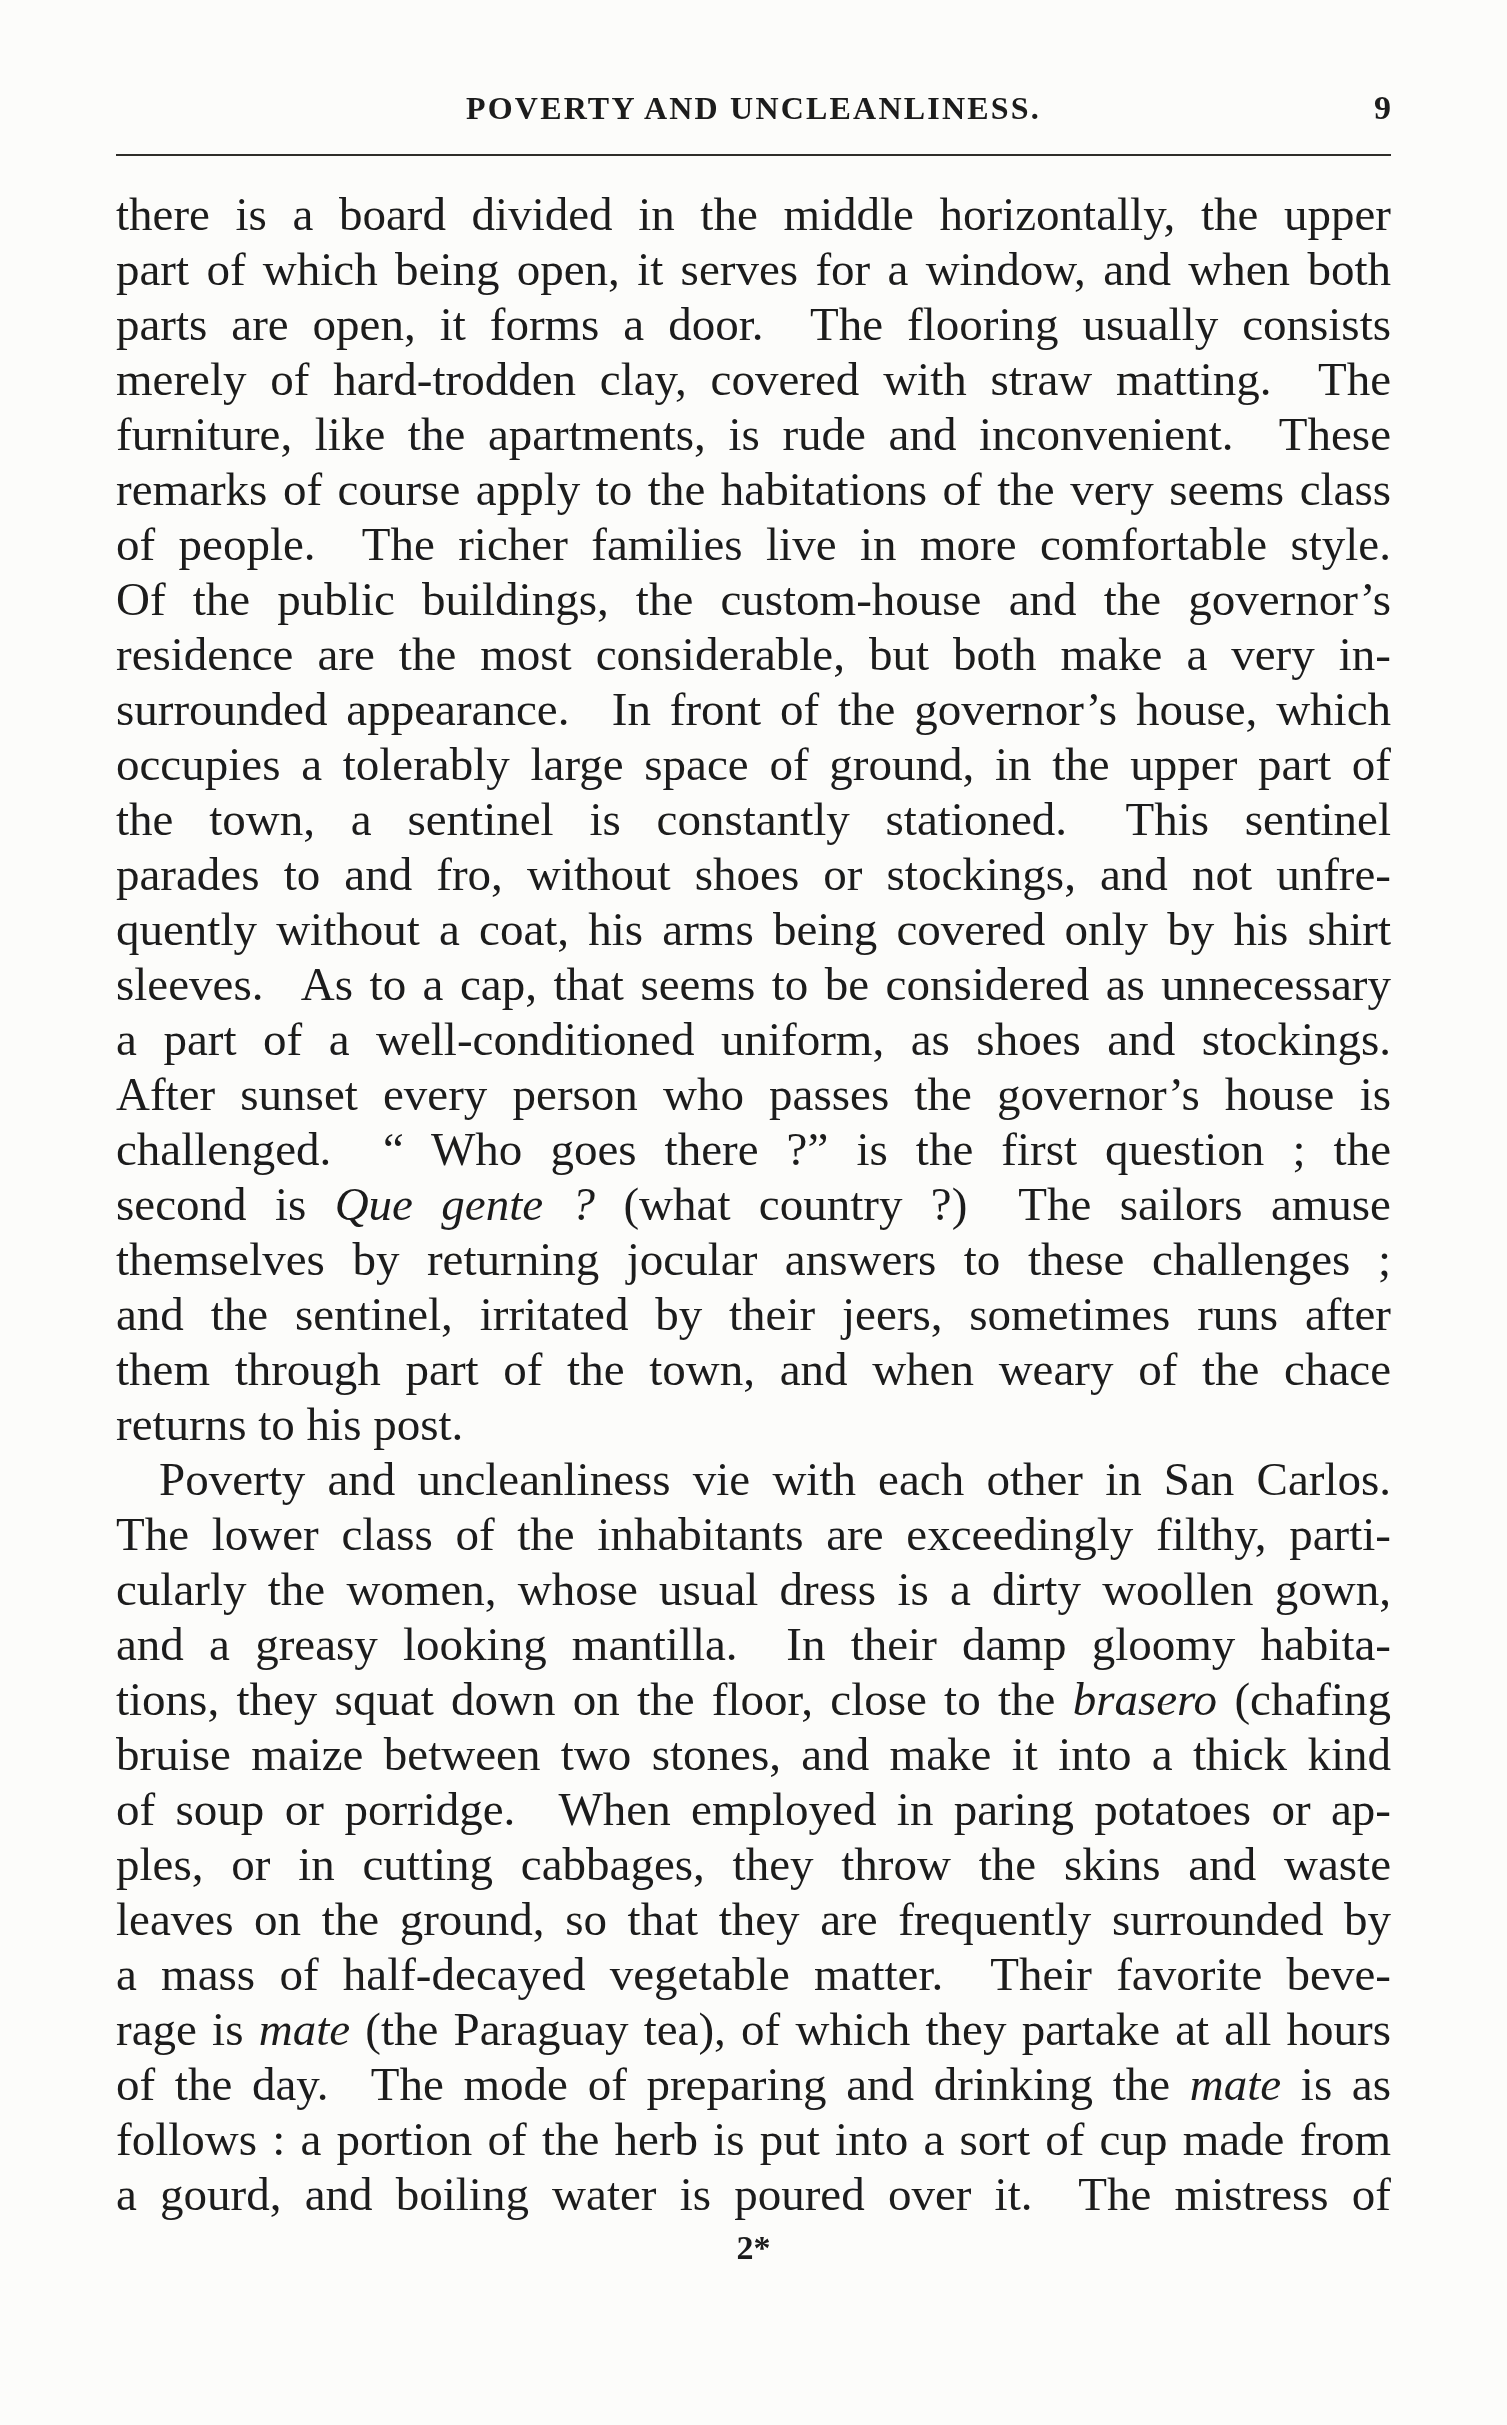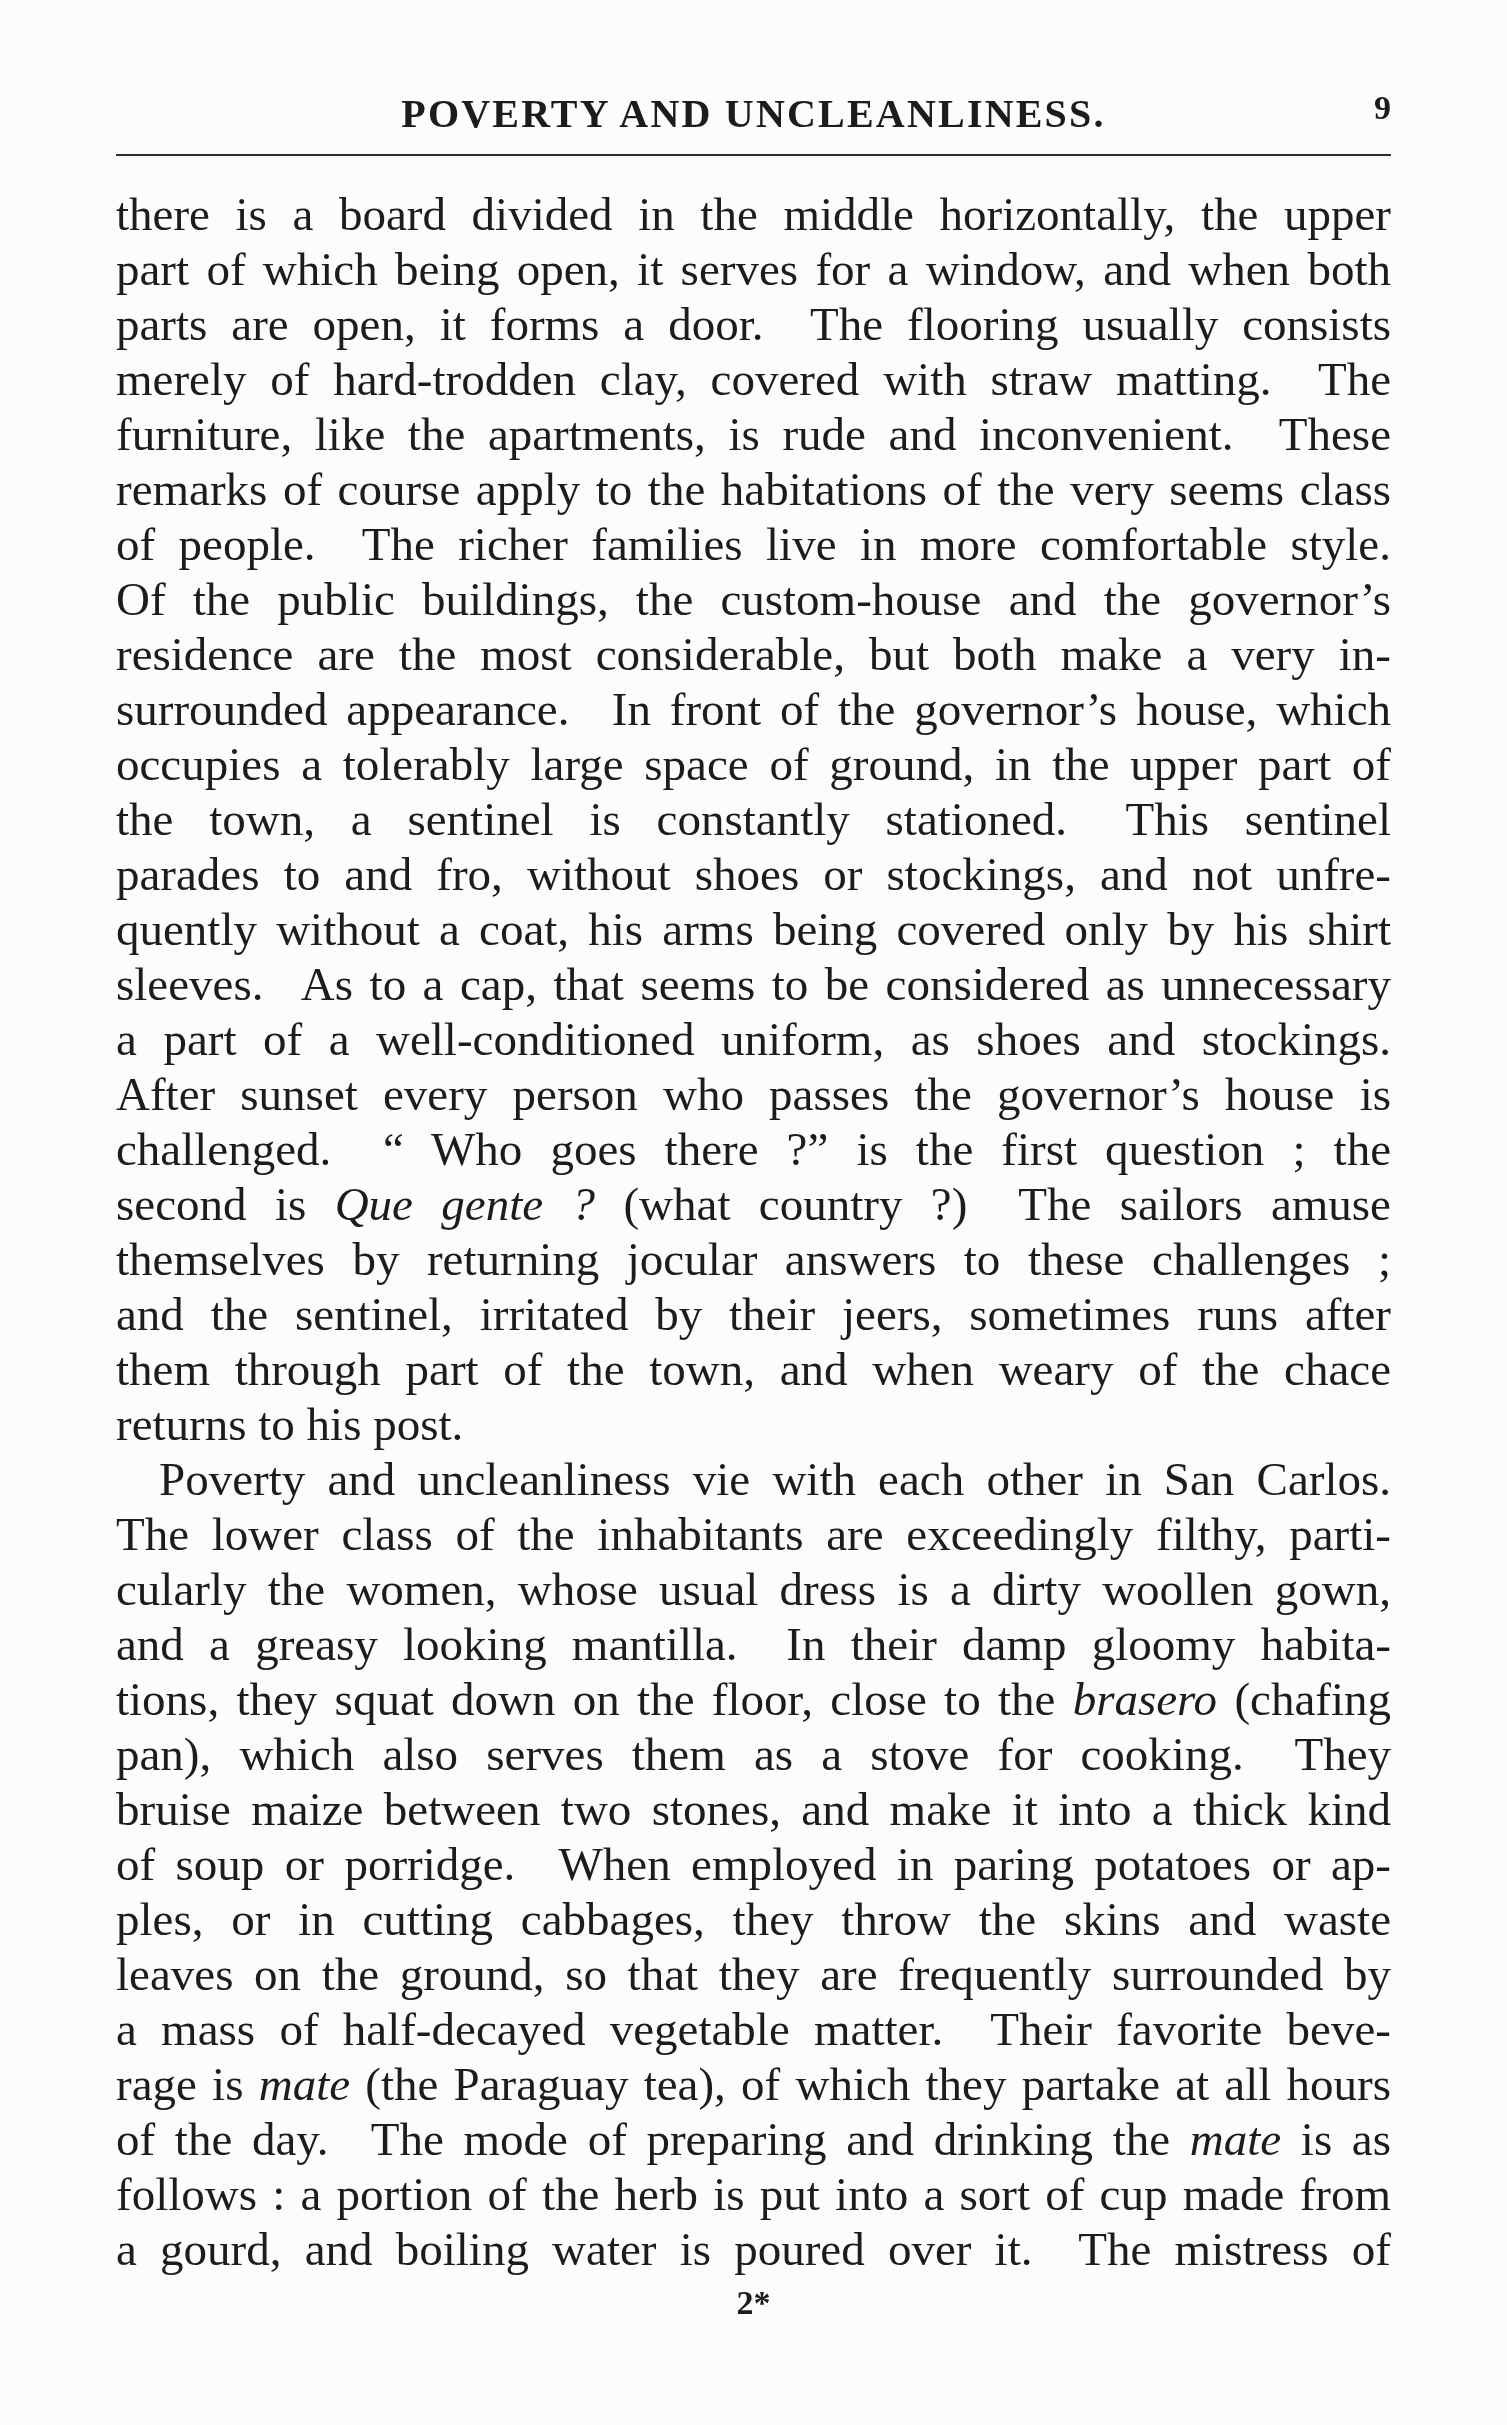--- a/index.html
+++ b/index.html
@@ -24,21 +24,21 @@
     padding-top: 90px;
     box-sizing: border-box;
   }
   .header {
     position: relative;
     text-align: center;
     height: 46px;
   }
   .title {
     font-weight: bold;
-    font-size: 40px;
+    font-size: 32px;
     letter-spacing: 2.2px;
     white-space: nowrap;
   }
   .pagenum {
     position: absolute;
     right: 0;
     top: -1.5px;
     font-weight: bold;
     font-size: 34px;
   }
@@ -107,21 +107,20 @@
         <div class="line"><span>second is </span><span class="it">Que gente ?</span><span> (what country ?)  The sailors amuse</span></div>
         <div class="line"><span>themselves by returning jocular answers to these challenges ;</span></div>
         <div class="line"><span>and the sentinel, irritated by their jeers, sometimes runs after</span></div>
         <div class="line"><span>them through part of the town, and when weary of the chace</span></div>
         <div class="line no-just"><span>returns to his post.</span></div>
         <div class="line indent"><span>Poverty and uncleanliness vie with each other in San Carlos.</span></div>
         <div class="line"><span>The lower class of the inhabitants are exceedingly filthy, parti-</span></div>
         <div class="line"><span>cularly the women, whose usual dress is a dirty woollen gown,</span></div>
         <div class="line"><span>and a greasy looking mantilla.  In their damp gloomy habita-</span></div>
         <div class="line"><span>tions, they squat down on the floor, close to the </span><span class="it">brasero</span><span> (chafing</span></div>
-        <div class="line"><span>pan), which also serves them as a stove for cooking.  They</span></div>
         <div class="line"><span>bruise maize between two stones, and make it into a thick kind</span></div>
         <div class="line"><span>of soup or porridge.  When employed in paring potatoes or ap-</span></div>
         <div class="line"><span>ples, or in cutting cabbages, they throw the skins and waste</span></div>
         <div class="line"><span>leaves on the ground, so that they are frequently surrounded by</span></div>
         <div class="line"><span>a mass of half-decayed vegetable matter.  Their favorite beve-</span></div>
         <div class="line"><span>rage is </span><span class="it">mate</span><span> (the Paraguay tea), of which they partake at all hours</span></div>
         <div class="line"><span>of the day.  The mode of preparing and drinking the </span><span class="it">mate</span><span> is as</span></div>
         <div class="line"><span>follows : a portion of the herb is put into a sort of cup made from</span></div>
         <div class="line"><span>a gourd, and boiling water is poured over it.  The mistress of</span></div>
       </div>

